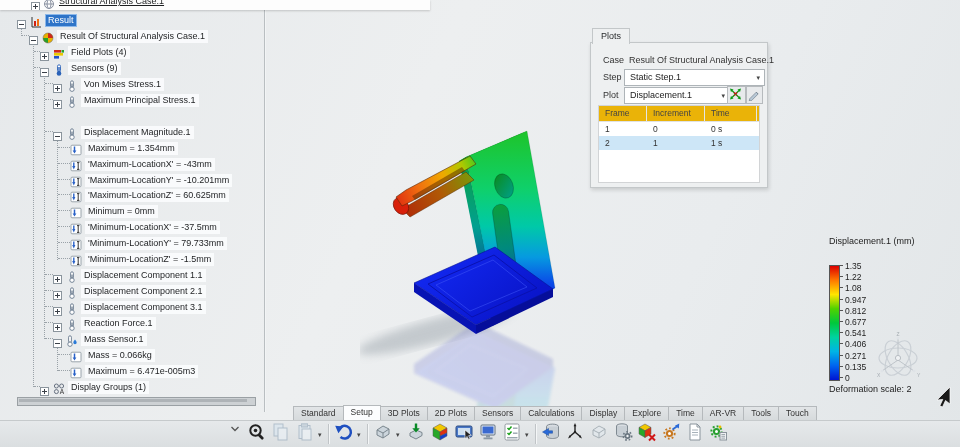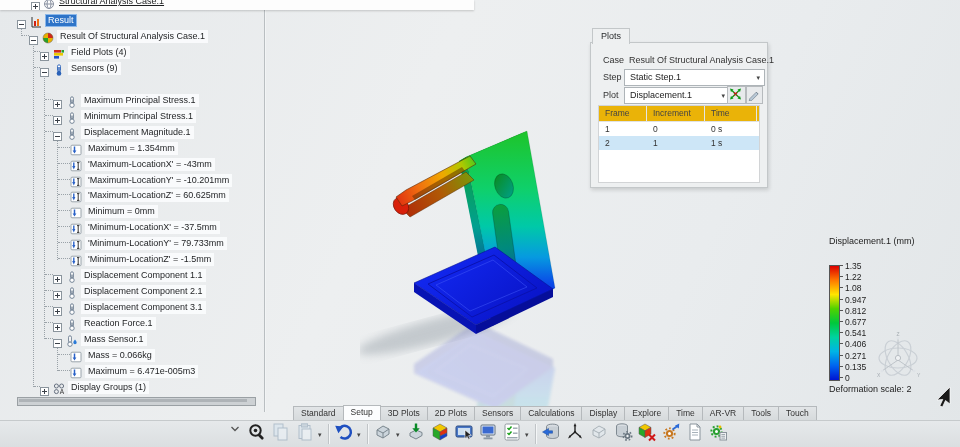--- a/index.html
+++ b/index.html
@@ -15,21 +15,21 @@
           color:#1d1f21;background:rgba(251,252,253,.9);padding:0 2px;border:1px solid transparent;}
   .tlabel.sel{background:#2e74c8;color:#fff;border:1px solid #8cb8ea;}
   .conn{position:absolute;border-left:1px dotted #9aa2a8;width:0;}
   .stub{position:absolute;border-top:1px dotted #9aa2a8;height:0;}
   #tree-scrollbar{position:absolute;left:17px;top:397px;width:237px;height:7px;
                   background:#cdd1d4;border:1px solid #9aa0a4;}
   #tree-scrollbar .thumb{position:absolute;left:1px;top:1px;width:228px;height:3px;background:#aeb3b7;}
   #splitter{position:absolute;left:264px;top:0;width:1px;height:412px;background:#b9bec1;
             border-right:1px solid #f2f4f5;}
   
-  #top-overlay{position:absolute;left:0;top:0;width:474px;height:10px;background:#fdfdfd;
+  #top-overlay{position:absolute;left:0;top:0;width:430px;height:10px;background:#fdfdfd;
                overflow:hidden;box-shadow:0 1px 2px rgba(0,0,0,.18);}
   #top-overlay .tlabel{background:transparent;text-decoration:underline;}
   
   #plots-panel{position:absolute;left:590px;top:28px;width:176px;height:158px;font-size:9px;}
   #plots-tab{position:absolute;left:2px;top:0;width:36px;height:15px;background:#eef0f1;
              border:1px solid #c3c7c9;border-bottom:none;z-index:2;text-align:center;
              line-height:15px;color:#2a2c2e;}
   #plots-body{position:absolute;left:0;top:14px;width:176px;height:144px;background:#eef0f1;
               border:1px solid #c3c7c9;box-shadow:1px 2px 4px rgba(0,0,0,.15);}
   .plabel{position:absolute;left:12px;color:#333;}
@@ -194,47 +194,47 @@
             <rect x="0.5" y="0.5" width="8" height="8" fill="#fff" stroke="#8a949c"></rect>
             <line x1="2" y1="4.5" x2="7" y2="4.5" stroke="#3a4048"></line>
           </svg></span>
         <span class="ticon" style="left: 53px;"><svg width="12" height="12" viewBox="0 0 12 12">
             <rect x="4.5" y="0.8" width="3" height="7" rx="1.5" fill="#fff" stroke="#2a62b8" stroke-width=".9"></rect>
             <rect x="5.3" y="3" width="1.4" height="5" fill="#2a62b8"></rect>
             <circle cx="6" cy="9.4" r="2.3" fill="#2a62b8"></circle>
           </svg></span>
         <span class="tlabel" style="left: 68px;">Sensors (9)</span>
       </div>
-      <div class="trow" style="top: 91.75px;">
+      <div class="trow" style="top: 75.8px;">
         <div class="stub" style="left: 45px; top: 7px; width: 8px;"></div>
         <span class="texp" style="left: 53px;"><svg width="9" height="9" viewBox="0 0 9 9">
             <rect x="0.5" y="0.5" width="8" height="8" fill="#fff" stroke="#8a949c"></rect>
             <line x1="2" y1="4.5" x2="7" y2="4.5" stroke="#3a4048"></line>
             <line x1="4.5" y1="2" x2="4.5" y2="7" stroke="#3a4048"></line>
           </svg></span>
         <span class="ticon" style="left: 66px;"><svg width="12" height="12" viewBox="0 0 12 12">
             <rect x="4.6" y="0.8" width="2.8" height="6.6" rx="1.4" fill="#fff" stroke="#66788c" stroke-width=".9"></rect>
             <rect x="5.4" y="3.6" width="1.2" height="4.2" fill="#66788c"></rect>
             <circle cx="6" cy="9.2" r="2.2" fill="#fff" stroke="#66788c" stroke-width=".9"></circle>
           </svg></span>
-        <span class="tlabel" style="left: 81px;">Maximum Principal Stress.1</span>
-      </div>
-      <div class="trow" style="top: 107.7px;">
+        <span class="tlabel" style="left: 81px;">Von Mises Stress.1</span>
+      </div>
+      <div class="trow" style="top: 91.75px;">
         <div class="stub" style="left: 45px; top: 7px; width: 8px;"></div>
         <span class="texp" style="left: 53px;"><svg width="9" height="9" viewBox="0 0 9 9">
             <rect x="0.5" y="0.5" width="8" height="8" fill="#fff" stroke="#8a949c"></rect>
             <line x1="2" y1="4.5" x2="7" y2="4.5" stroke="#3a4048"></line>
             <line x1="4.5" y1="2" x2="4.5" y2="7" stroke="#3a4048"></line>
           </svg></span>
         <span class="ticon" style="left: 66px;"><svg width="12" height="12" viewBox="0 0 12 12">
             <rect x="4.6" y="0.8" width="2.8" height="6.6" rx="1.4" fill="#fff" stroke="#66788c" stroke-width=".9"></rect>
             <rect x="5.4" y="3.6" width="1.2" height="4.2" fill="#66788c"></rect>
             <circle cx="6" cy="9.2" r="2.2" fill="#fff" stroke="#66788c" stroke-width=".9"></circle>
           </svg></span>
-        <span class="tlabel" style="left: 81px;">Minimum Principal Stress.1</span>
+        <span class="tlabel" style="left: 81px;">Maximum Principal Stress.1</span>
       </div>
       <div class="trow" style="top: 123.65px;">
         <div class="stub" style="left: 45px; top: 7px; width: 8px;"></div>
         <span class="texp" style="left: 53px;"><svg width="9" height="9" viewBox="0 0 9 9">
             <rect x="0.5" y="0.5" width="8" height="8" fill="#fff" stroke="#8a949c"></rect>
             <line x1="2" y1="4.5" x2="7" y2="4.5" stroke="#3a4048"></line>
           </svg></span>
         <span class="ticon" style="left: 66px;"><svg width="12" height="12" viewBox="0 0 12 12">
             <rect x="4.6" y="0.8" width="2.8" height="6.6" rx="1.4" fill="#fff" stroke="#66788c" stroke-width=".9"></rect>
             <rect x="5.4" y="3.6" width="1.2" height="4.2" fill="#66788c"></rect>

